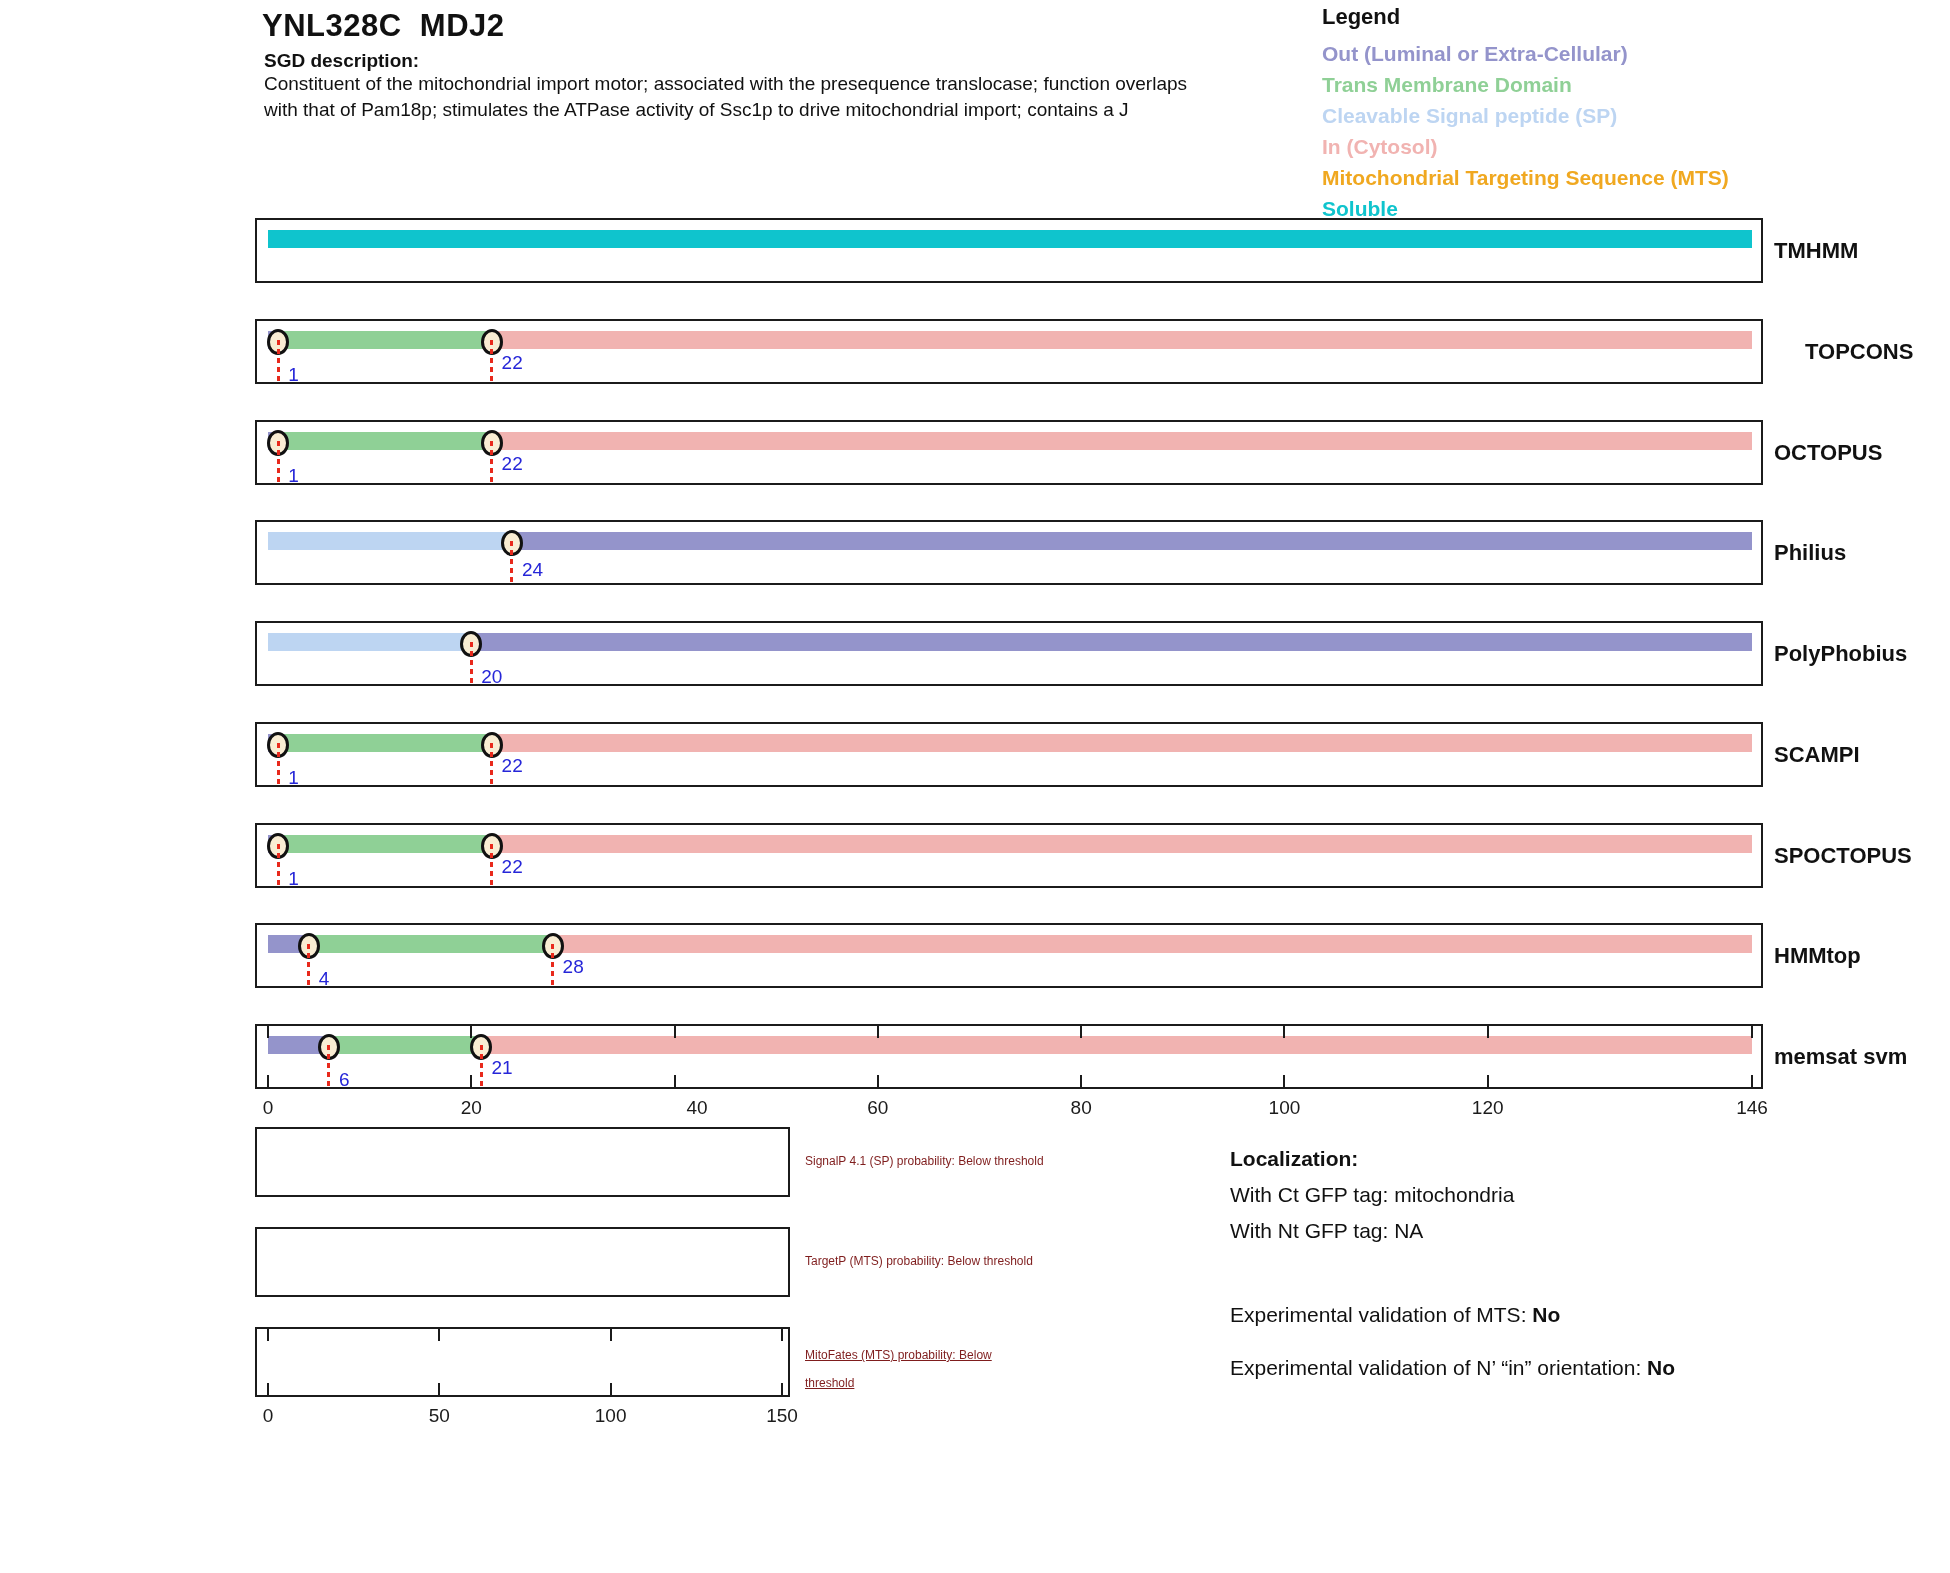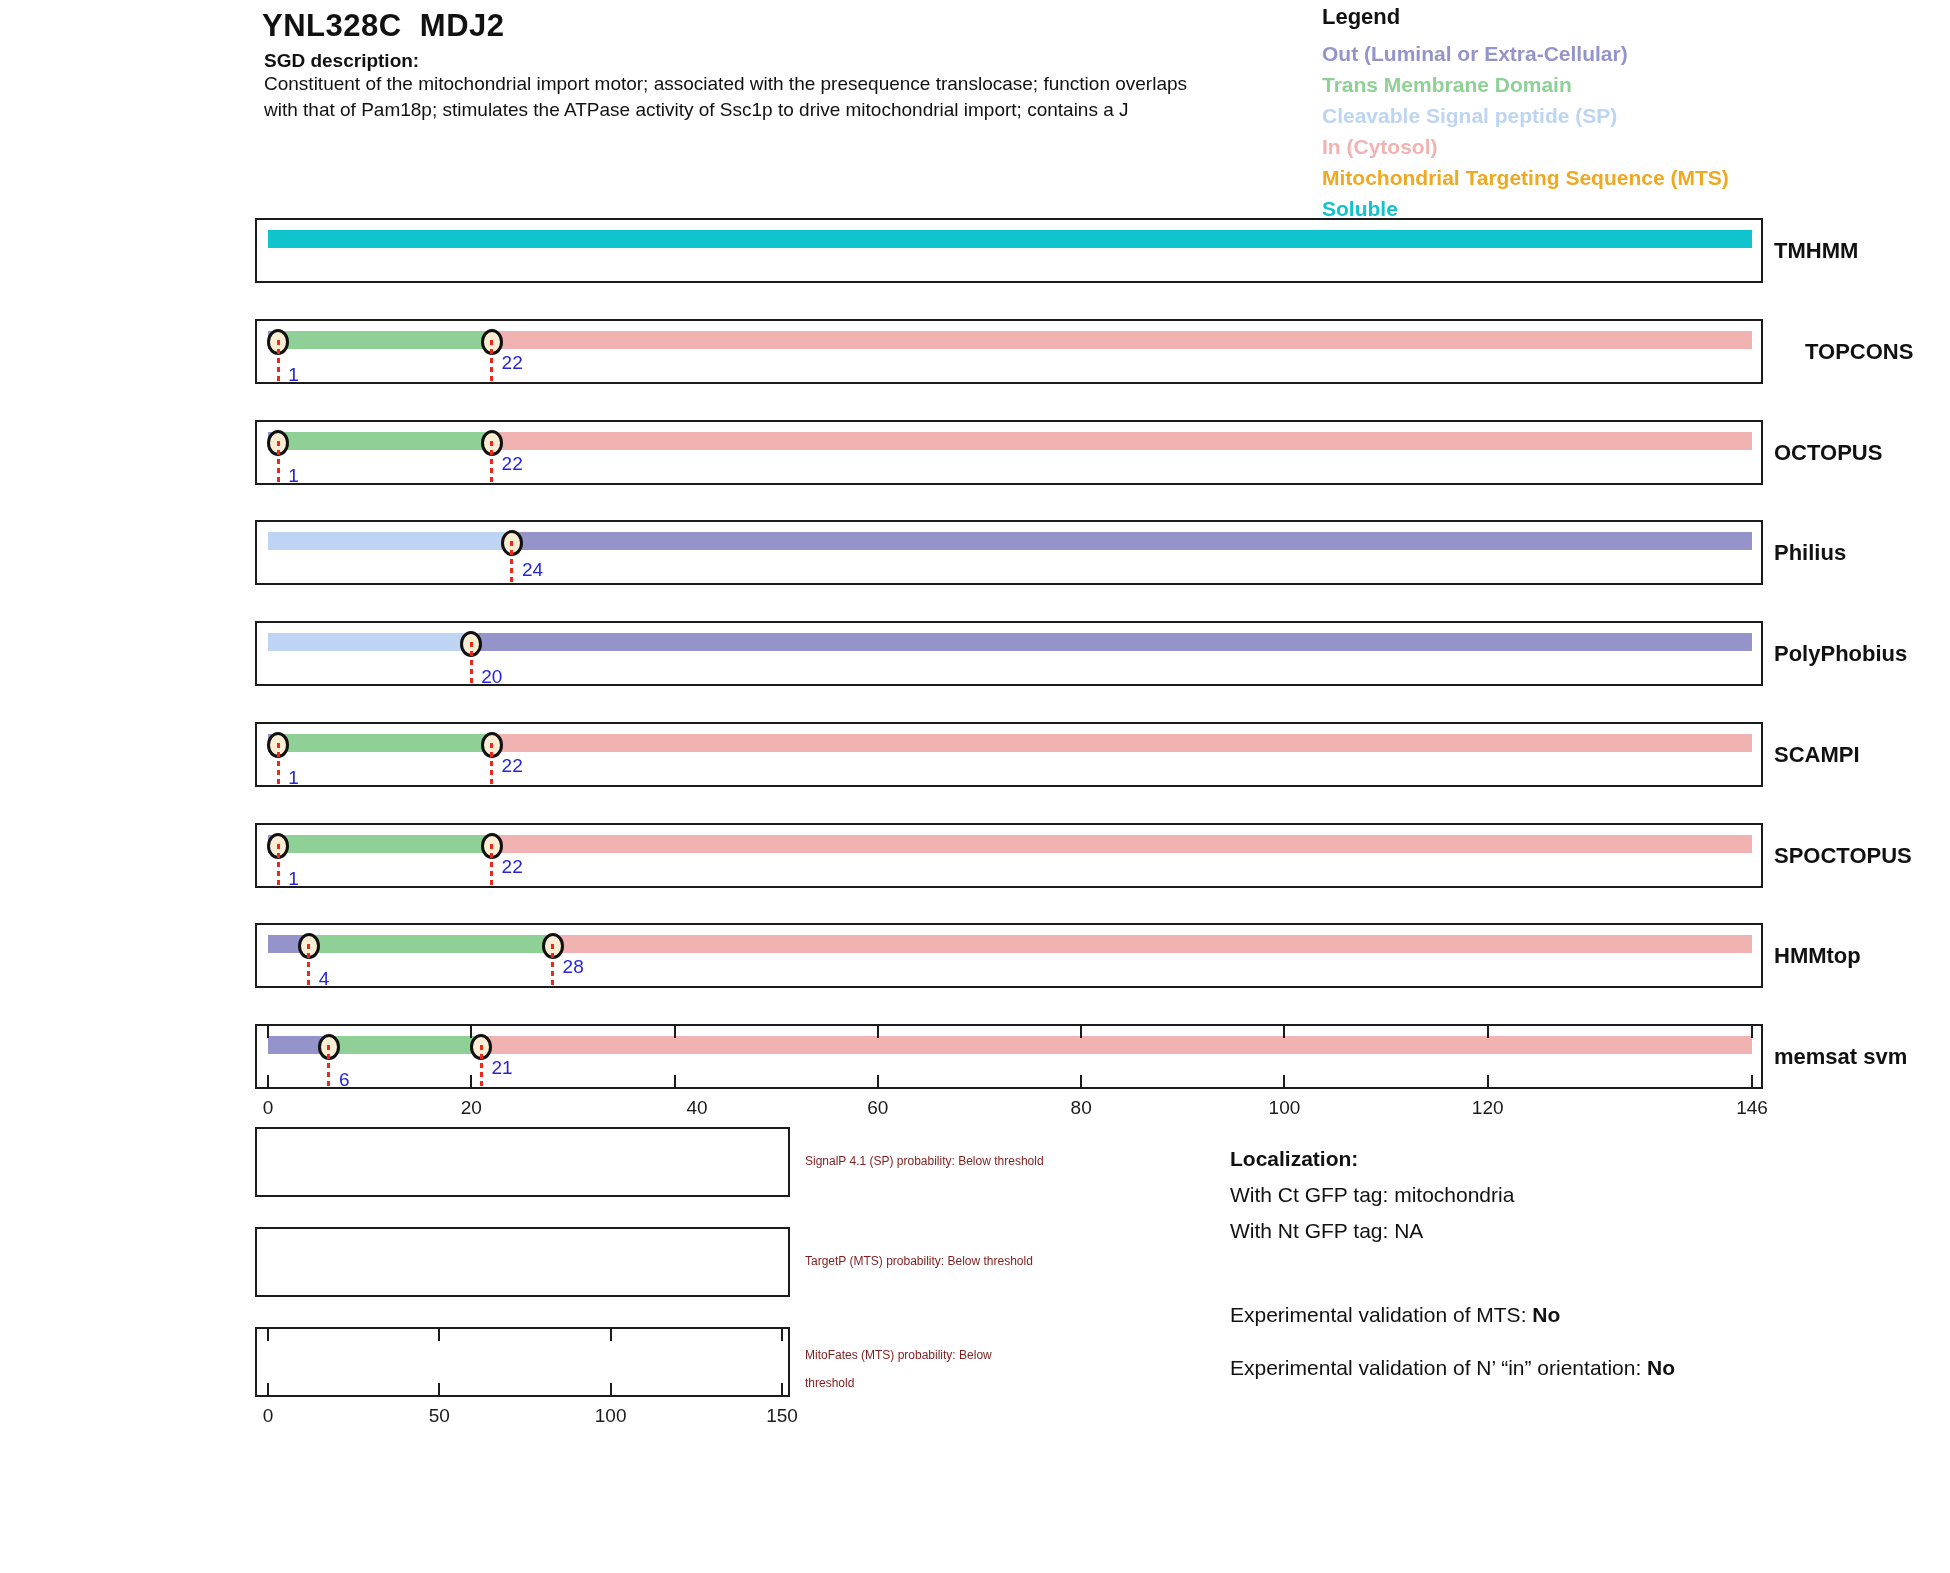--- a/index.html
+++ b/index.html
@@ -179,21 +179,21 @@
       <div class="axis-label abs" style="left: 268px; top: 1405px;">0</div>
       <div class="tickmark abs" style="left: 438.333px; top: 1329px; height: 12px;"></div>
       <div class="tickmark abs" style="left: 438.333px; top: 1383px; height: 12px;"></div>
       <div class="axis-label abs" style="left: 439.333px; top: 1405px;">50</div>
       <div class="tickmark abs" style="left: 609.667px; top: 1329px; height: 12px;"></div>
       <div class="tickmark abs" style="left: 609.667px; top: 1383px; height: 12px;"></div>
       <div class="axis-label abs" style="left: 610.667px; top: 1405px;">100</div>
       <div class="tickmark abs" style="left: 781px; top: 1329px; height: 12px;"></div>
       <div class="tickmark abs" style="left: 781px; top: 1383px; height: 12px;"></div>
       <div class="axis-label abs" style="left: 782px; top: 1405px;">150</div>
-      <div class="prob-label abs" style="left: 805px; top: 1341px;">
+      <div class="prob-label abs" style="left: 805px; top: 1341px; text-decoration: underline;">
         <div>MitoFates (MTS) probability: Below</div>
         <div>threshold</div>
       </div>
     </div>
 
   <div class="abs" id="localization" style="left:0;top:0;">
     <div class="abs loc-line loc-bold" style="left:1230px;top:1147px;">Localization:</div>
     <div class="abs loc-line" style="left:1230px;top:1183px;">With Ct GFP tag: mitochondria</div>
     <div class="abs loc-line" style="left:1230px;top:1219px;">With Nt GFP tag: NA</div>
     <div class="abs loc-line" style="left:1230px;top:1303px;"><span>Experimental validation of MTS: </span><span class="loc-bold">No</span></div>

